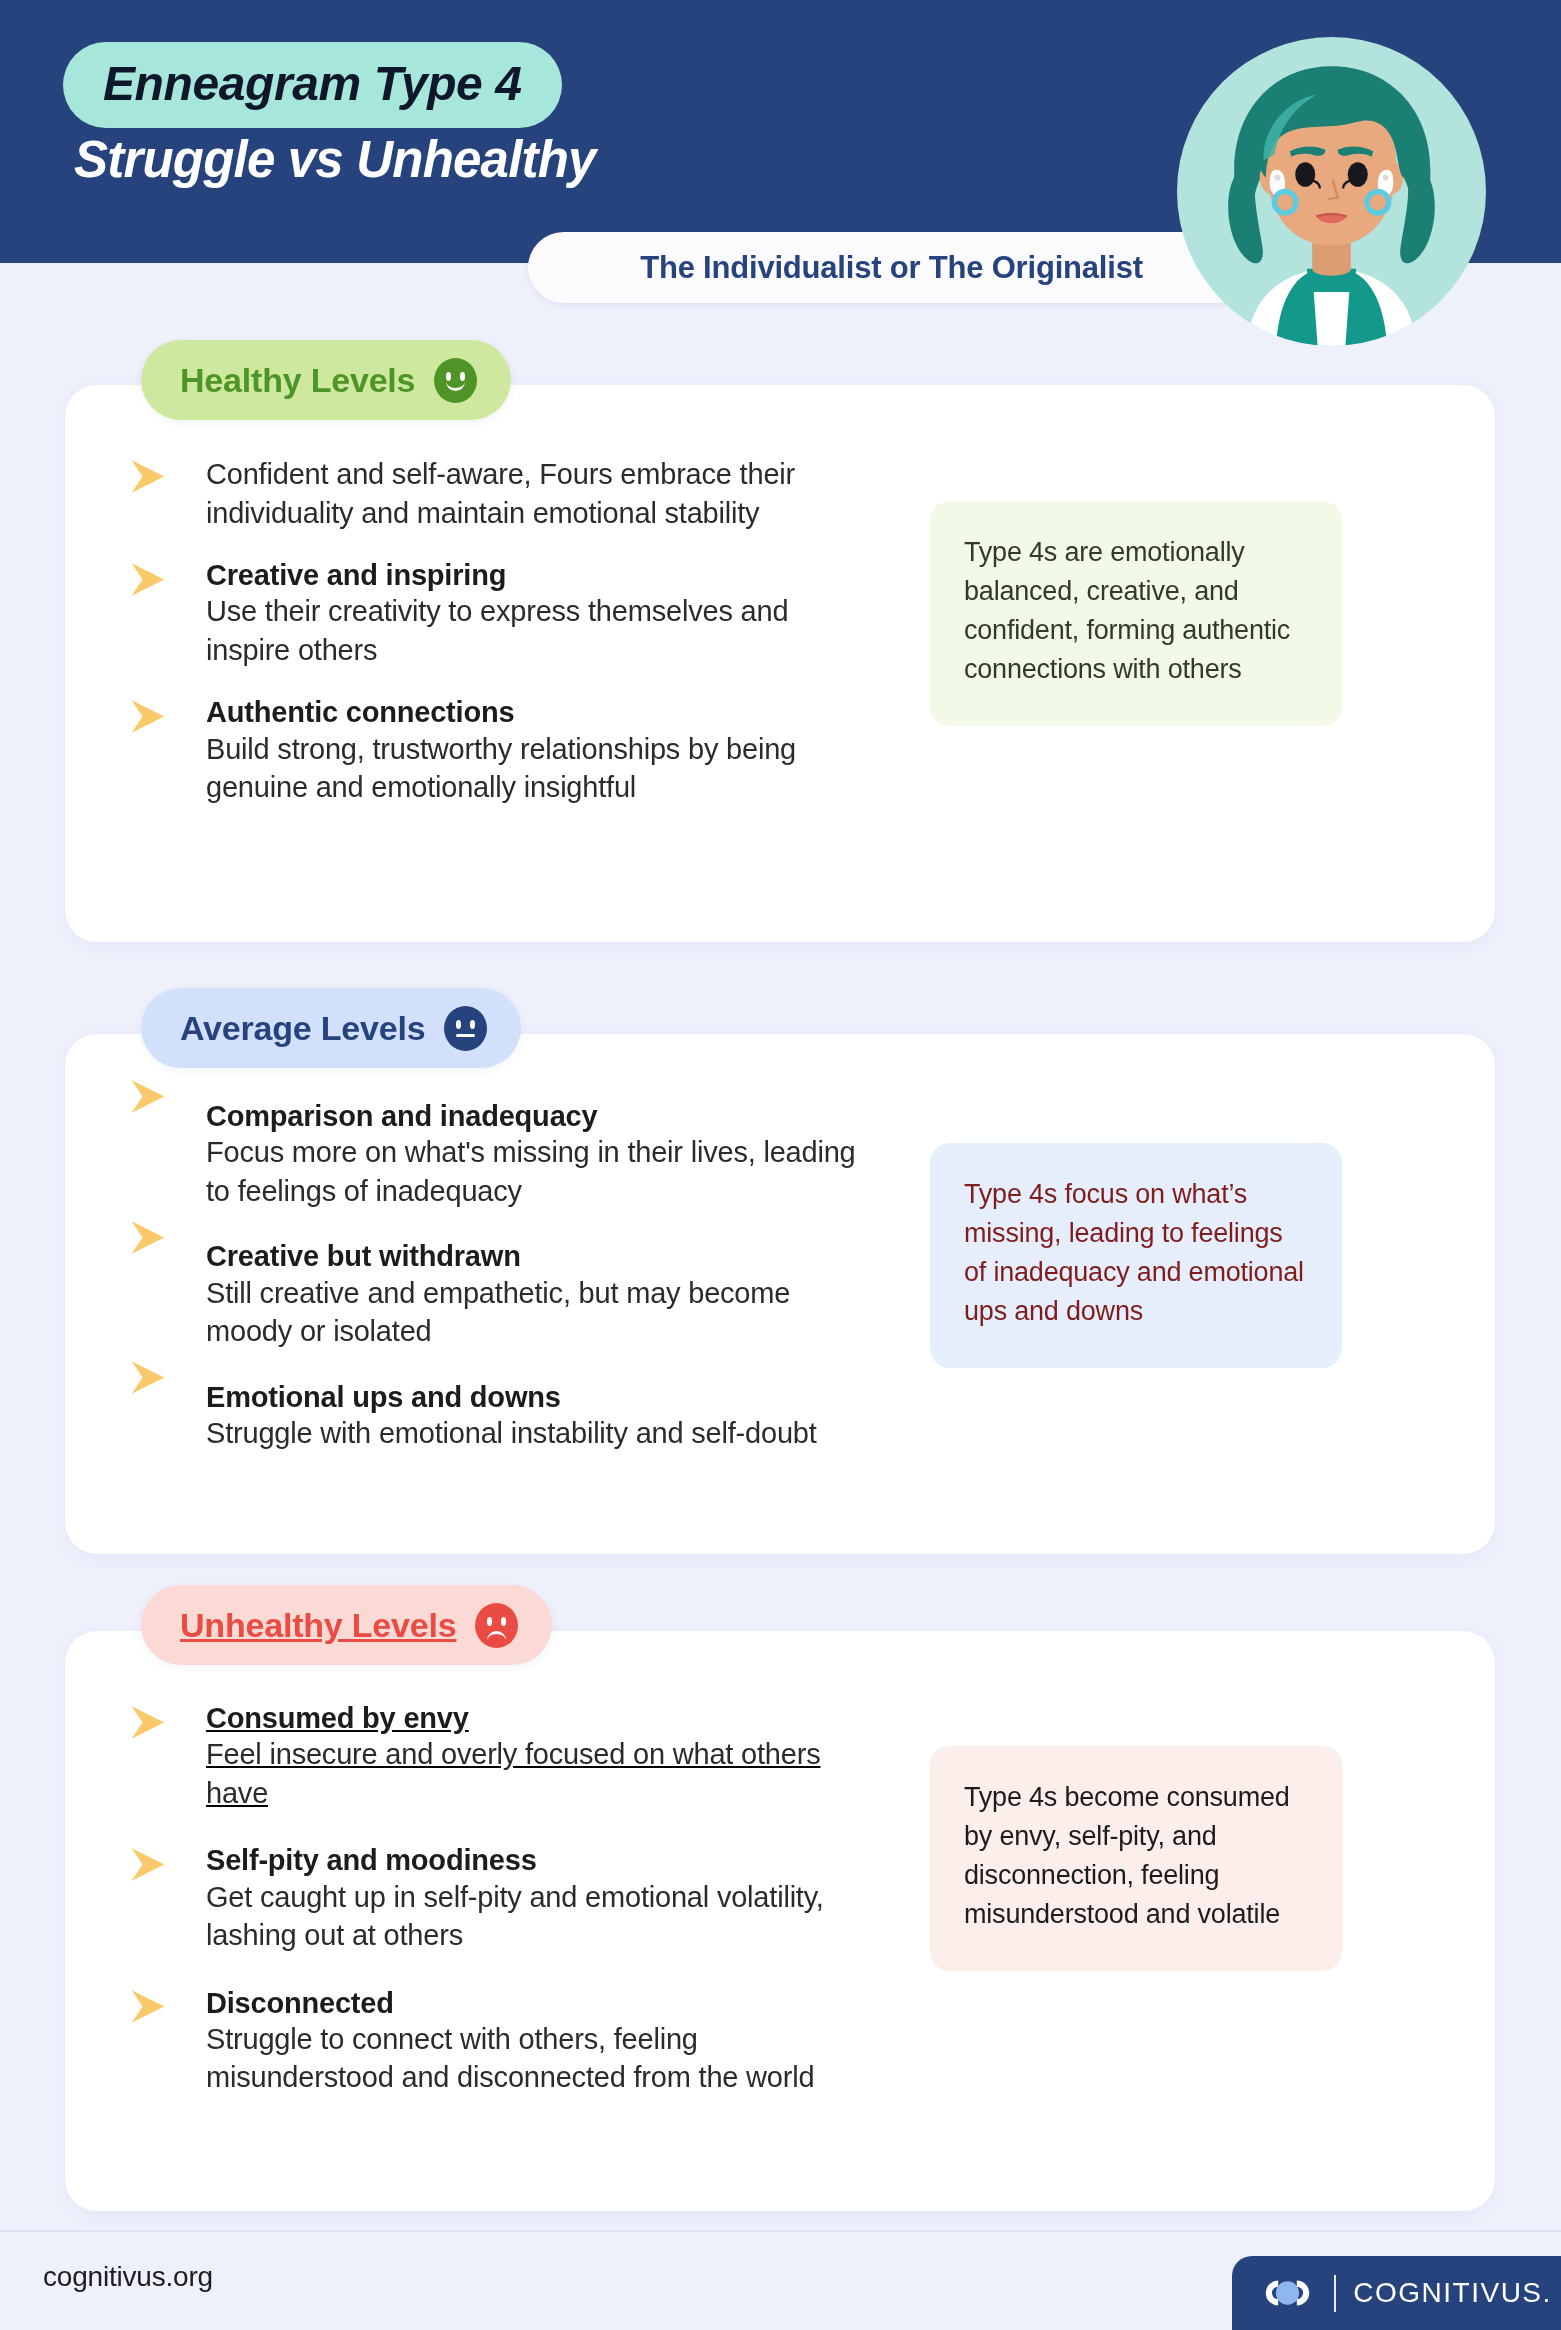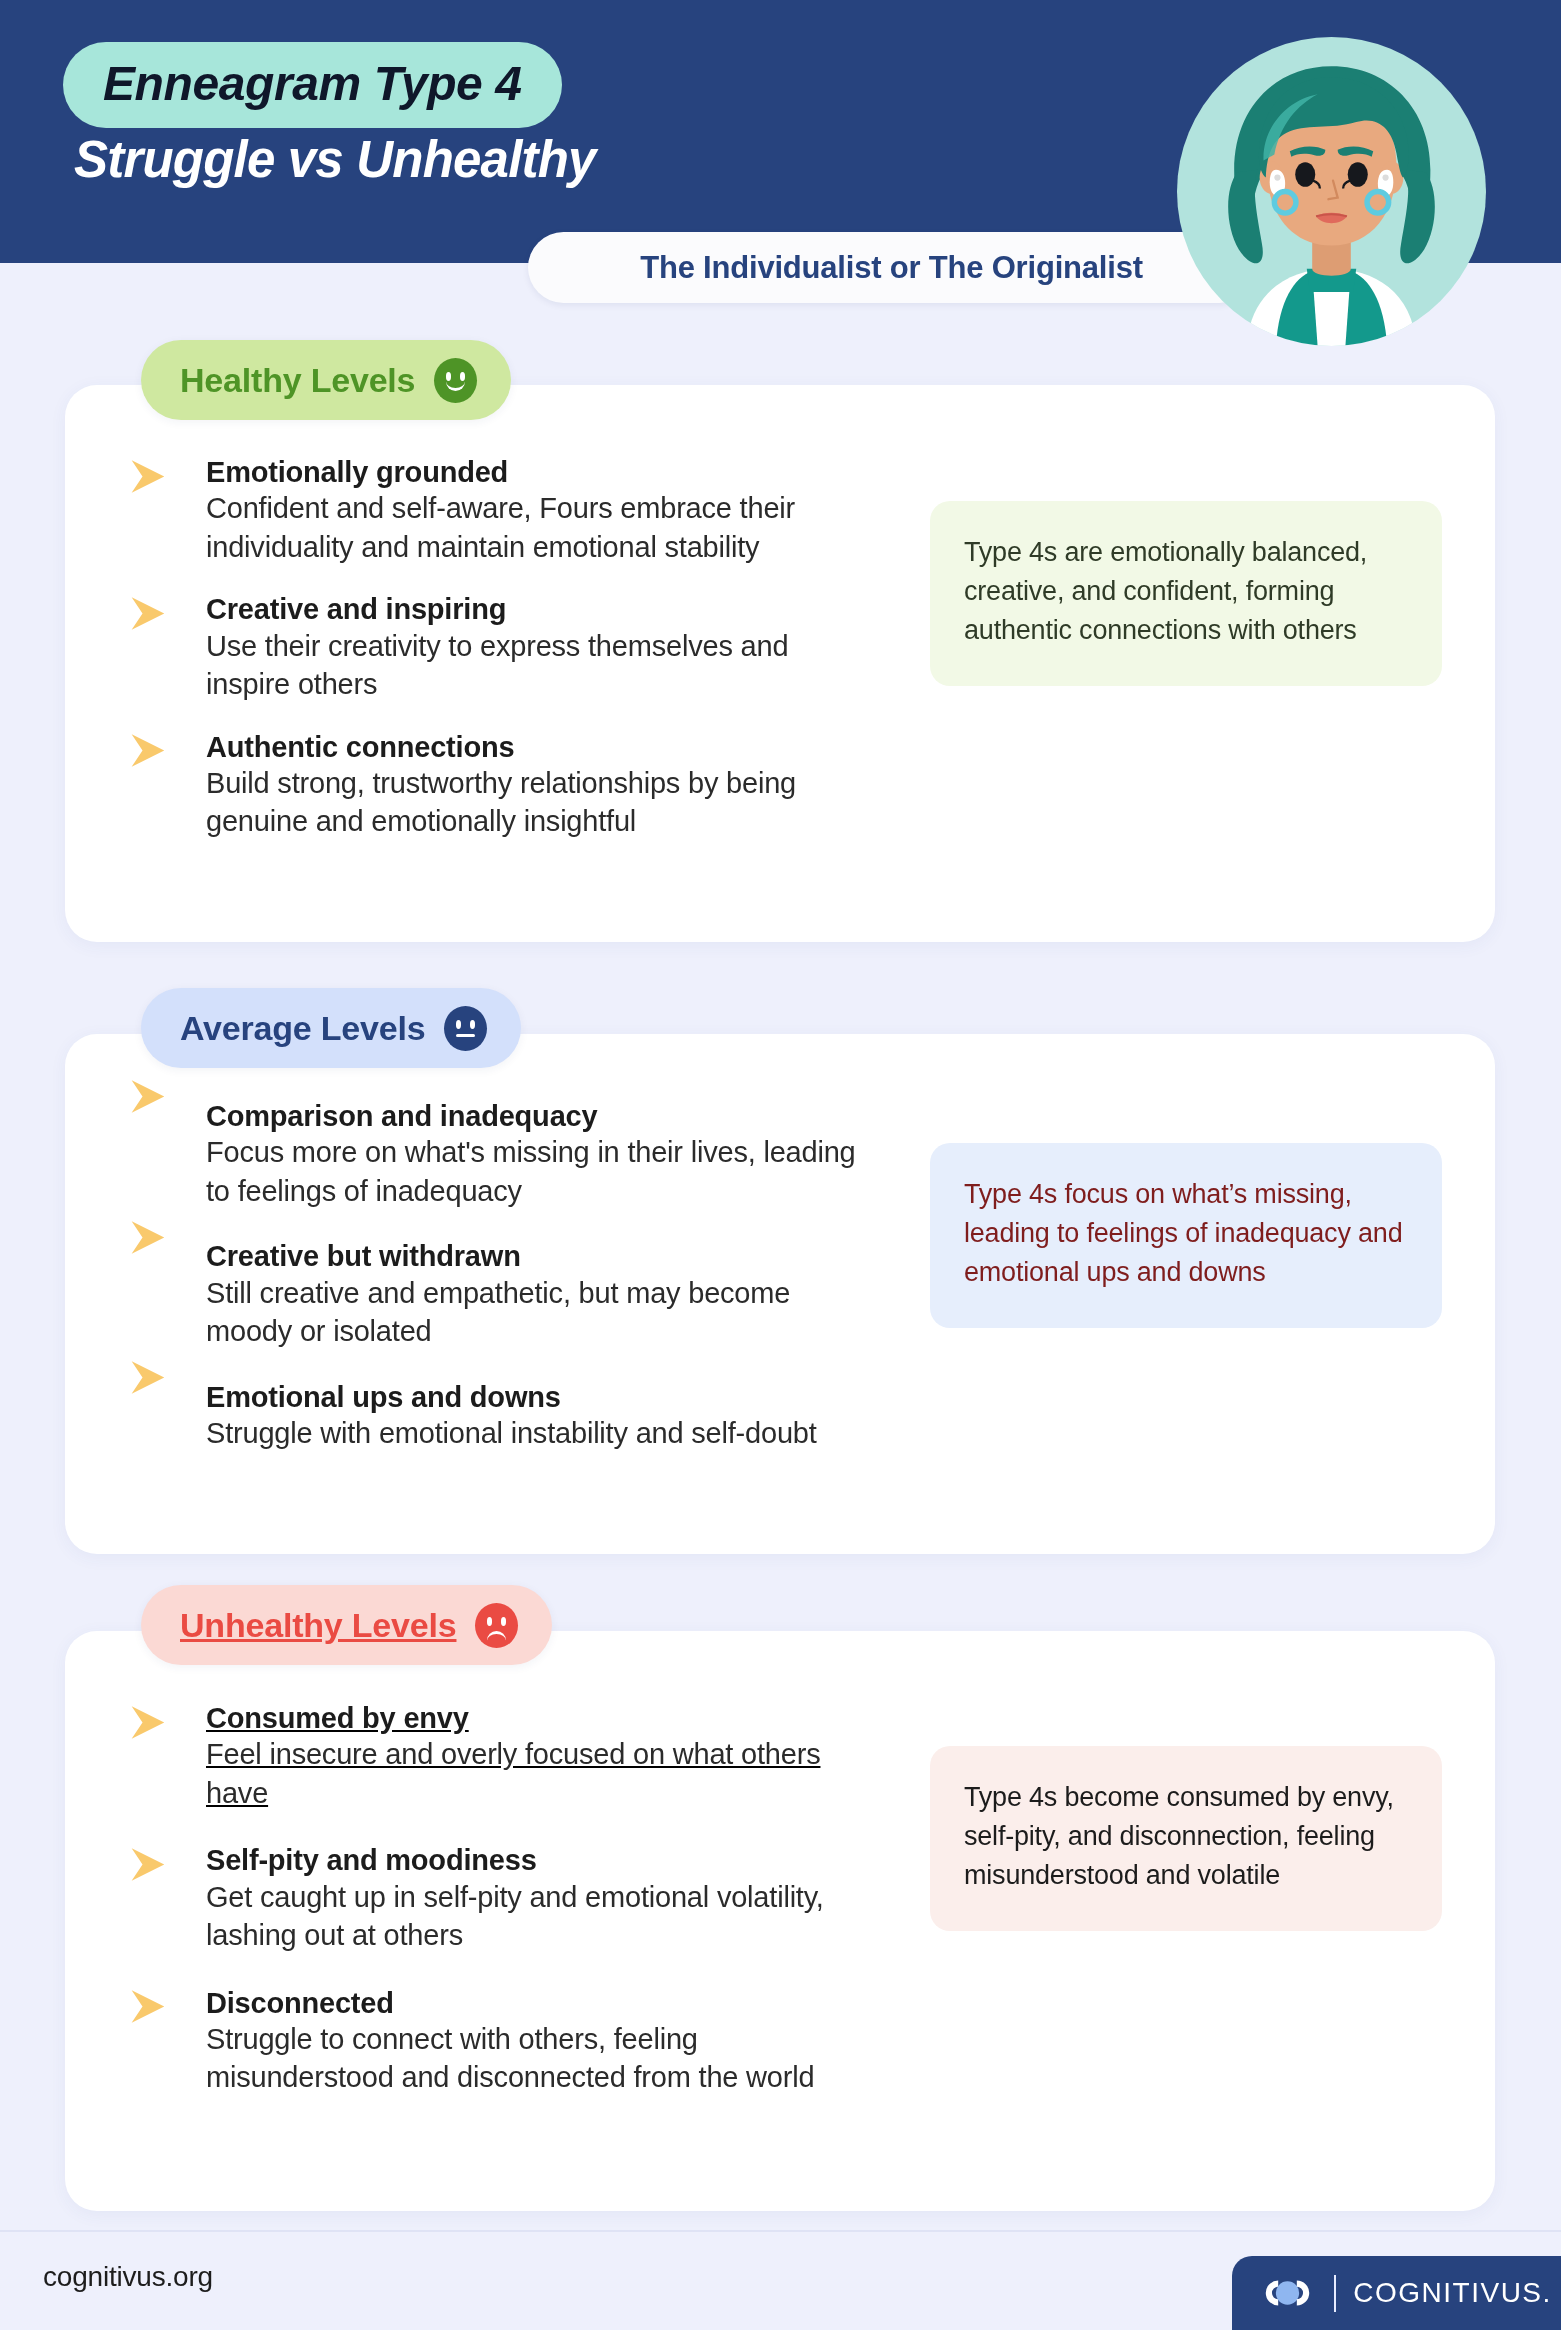--- a/index.html
+++ b/index.html
@@ -107,21 +107,21 @@
   .b-title {
     font-size:29px; font-weight:bold; color:#1c1c1c; line-height:1.18;
     letter-spacing:-0.2px;
   }
   .b-desc {
     font-size:29px; color:#2b2b2b; line-height:1.33; letter-spacing:-0.2px;
   }
 
   .callout {
     position:absolute;
-    width:512px;
+    width:412px;
     border-radius:20px;
     padding:32px 34px 36px 34px;
   }
   .callout-text { font-size:27px; line-height:1.45; letter-spacing:-0.2px; color:#222; }
 
   
   .footer-line {
     position:absolute; left:0; top:2230px; width:1562px; height:2.3px;
     background:#dfe3f5;
   }
@@ -220,21 +220,20 @@
         <span class="eye r"></span>
       <span class="mouth-smile"></span>
     </span>
   </div>
 
   <div class="bullets" style="top:455px;">
     <div class="bullet" style="margin-bottom:26px;">
       <svg class="chev" viewBox="0 0 58 50" style="top:1.5px;">
         <path d="M6 4 L48 25 L6 46 L20 25 Z" fill="#f9c96c"></path>
       </svg>
-      <div class="b-title">Emotionally grounded</div>
       <div class="b-desc">Confident and self-aware, Fours embrace their individuality and maintain emotional stability</div>
     </div>
     <div class="bullet" style="margin-bottom:26px;">
       <svg class="chev" viewBox="0 0 58 50" style="top:1.5px;">
         <path d="M6 4 L48 25 L6 46 L20 25 Z" fill="#f9c96c"></path>
       </svg>
       <div class="b-title">Creative and inspiring</div>
       <div class="b-desc">Use their creativity to express themselves and inspire others</div>
     </div>
     <div class="bullet">

